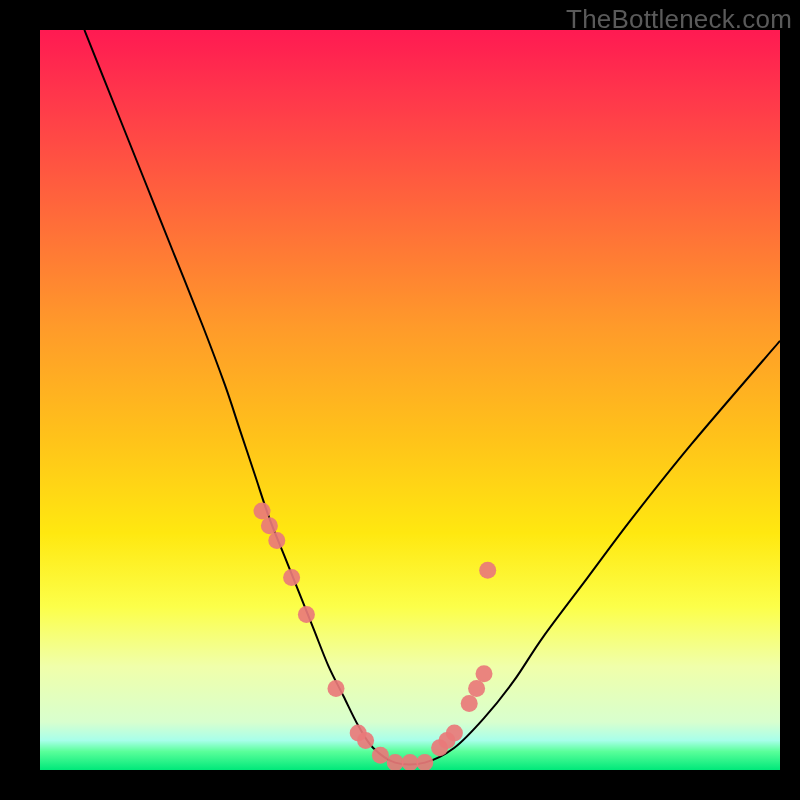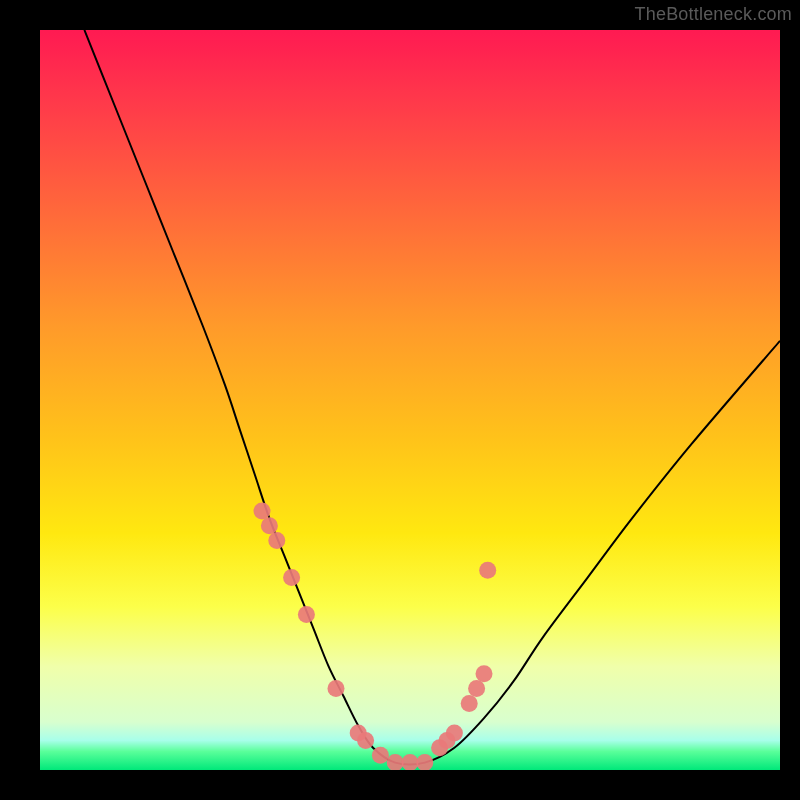--- a/index.html
+++ b/index.html
@@ -34,21 +34,21 @@
       #a8ffea 96%,
       #5aff9a 97.5%,
       #00e87a 100%
     );
   }
   .watermark {
     position: absolute;
     top: 4px;
     right: 8px;
     font-family: Arial, Helvetica, sans-serif;
-    font-size: 18px;
+    font-size: 26px;
     font-weight: 400;
     color: #5a5a5a;
     letter-spacing: 0.2px;
   }
   svg.curve {
     position: absolute;
     left: 0;
     top: 0;
     width: 740px;
     height: 740px;

